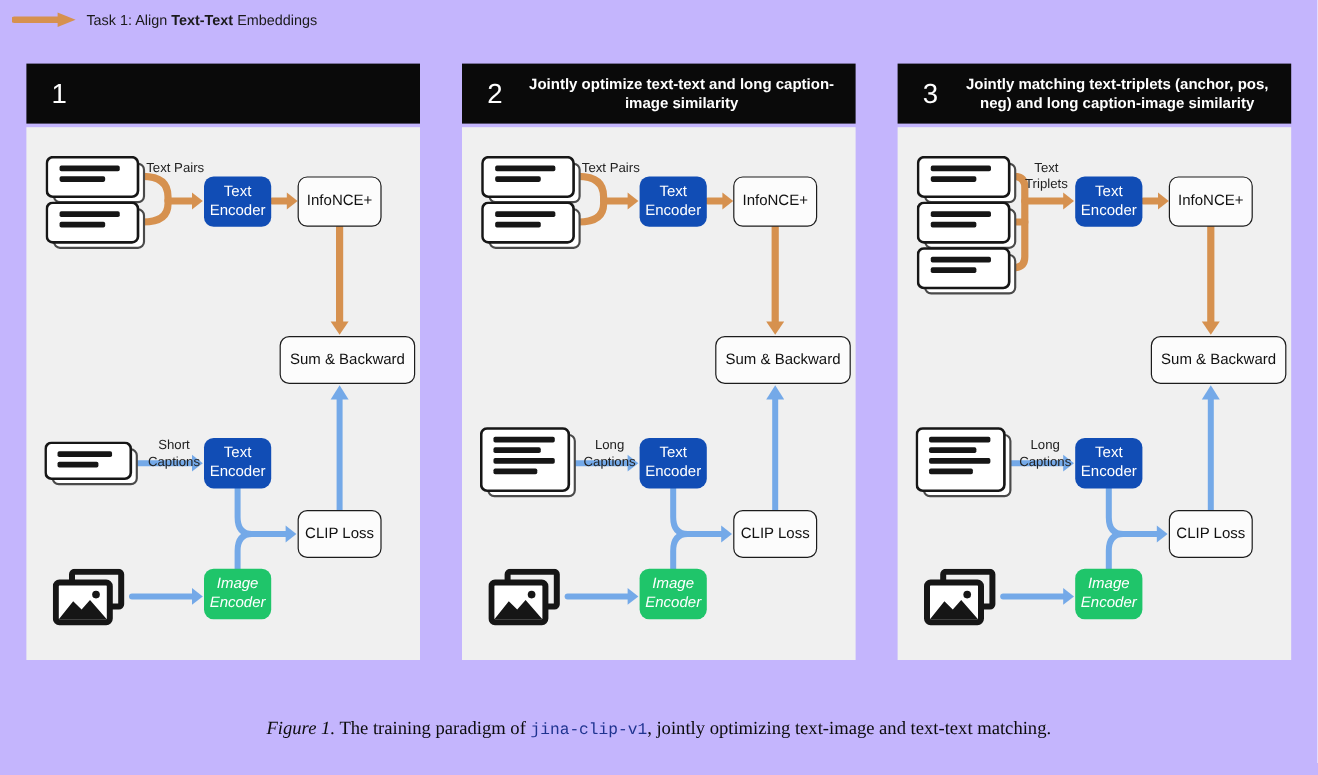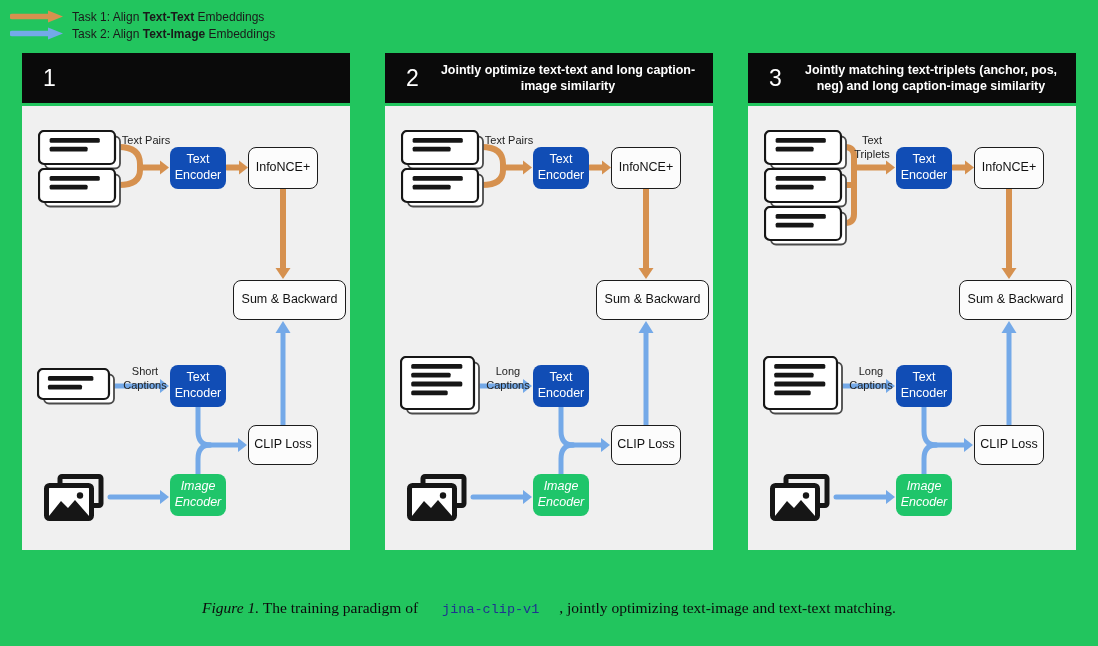--- a/index.html
+++ b/index.html
@@ -1,19 +1,19 @@
 <!DOCTYPE html>
 <html><head>
 <meta charset="utf-8">
 <style>
   * { margin:0; padding:0; box-sizing:border-box; }
   html,body { background:#ffffff; }
   .page {
     position:relative; width:1098px; height:646px; overflow:hidden;
-    background:#22c55e; font-family:"Liberation Sans", sans-serif;
+    background:#c4b5fd; font-family:"Liberation Sans", sans-serif;
   }
   
   .legend { position:absolute; left:10px; top:8px; }
   .legend-row { display:flex; align-items:center; height:17px; }
   .legend-arrow { display:block; margin-right:8px; }
   .legend-text { font-size:12px; color:#1a1a1a; white-space:nowrap; }
   .legend-text b { font-weight:700; }
   
   .panel { position:absolute; top:53px; width:328px; }
   .panel-header {
@@ -51,42 +51,35 @@
   .doc-stack svg { position:absolute; left:0; display:block; }
   .caption-doc { position:absolute; left:15px; }
   .image-icon { position:absolute; left:22px; top:368px; }
   
   .figure-caption {
     position:absolute; left:0; top:599px; width:100%; text-align:center;
     font-family:"Liberation Serif", serif; font-size:15.5px; color:#0c0c0c;
   }
   .figure-caption .fig-label { font-style:italic; }
   .figure-caption .code {
-    font-family:"Liberation Mono", monospace; font-size:13.5px; margin:0 20px;
+    font-family:"Liberation Mono", monospace; font-size:13.5px; margin:0 0;
   }
 </style>
 </head>
 <body>
 
 <div class="page">
 
   <div class="legend">
     <div class="legend-row">
       <svg class="legend-arrow task1" width="54" height="13" viewBox="0 0 54 13">
           <line x1="2" y1="6.5" x2="38" y2="6.5" stroke="#D6914F" stroke-width="5.5" stroke-linecap="round"></line>
           <polygon points="38,0.5 38,12.5 53,6.5" fill="#D6914F"></polygon>
         </svg>
       <span class="legend-text"><span>Task 1: Align </span><b>Text-Text</b><span> Embeddings</span></span>
-    </div>
-    <div class="legend-row">
-      <svg class="legend-arrow task2" width="54" height="13" viewBox="0 0 54 13">
-          <line x1="2" y1="6.5" x2="38" y2="6.5" stroke="#74A9E8" stroke-width="5.5" stroke-linecap="round"></line>
-          <polygon points="38,0.5 38,12.5 53,6.5" fill="#74A9E8"></polygon>
-        </svg>
-      <span class="legend-text"><span>Task 2: Align </span><b>Text-Image</b><span> Embeddings</span></span>
     </div>
   </div>
 
   <div class="figure-caption">
     <span class="fig-label">Figure 1.</span>
     <span>The training paradigm of</span>
     <span class="code" style="color: rgb(31, 51, 144);">jina-clip-v1</span><span>, jointly optimizing text-image and text-text matching.</span>
   </div>
 
     <div class="panel" style="left: 22px;">

